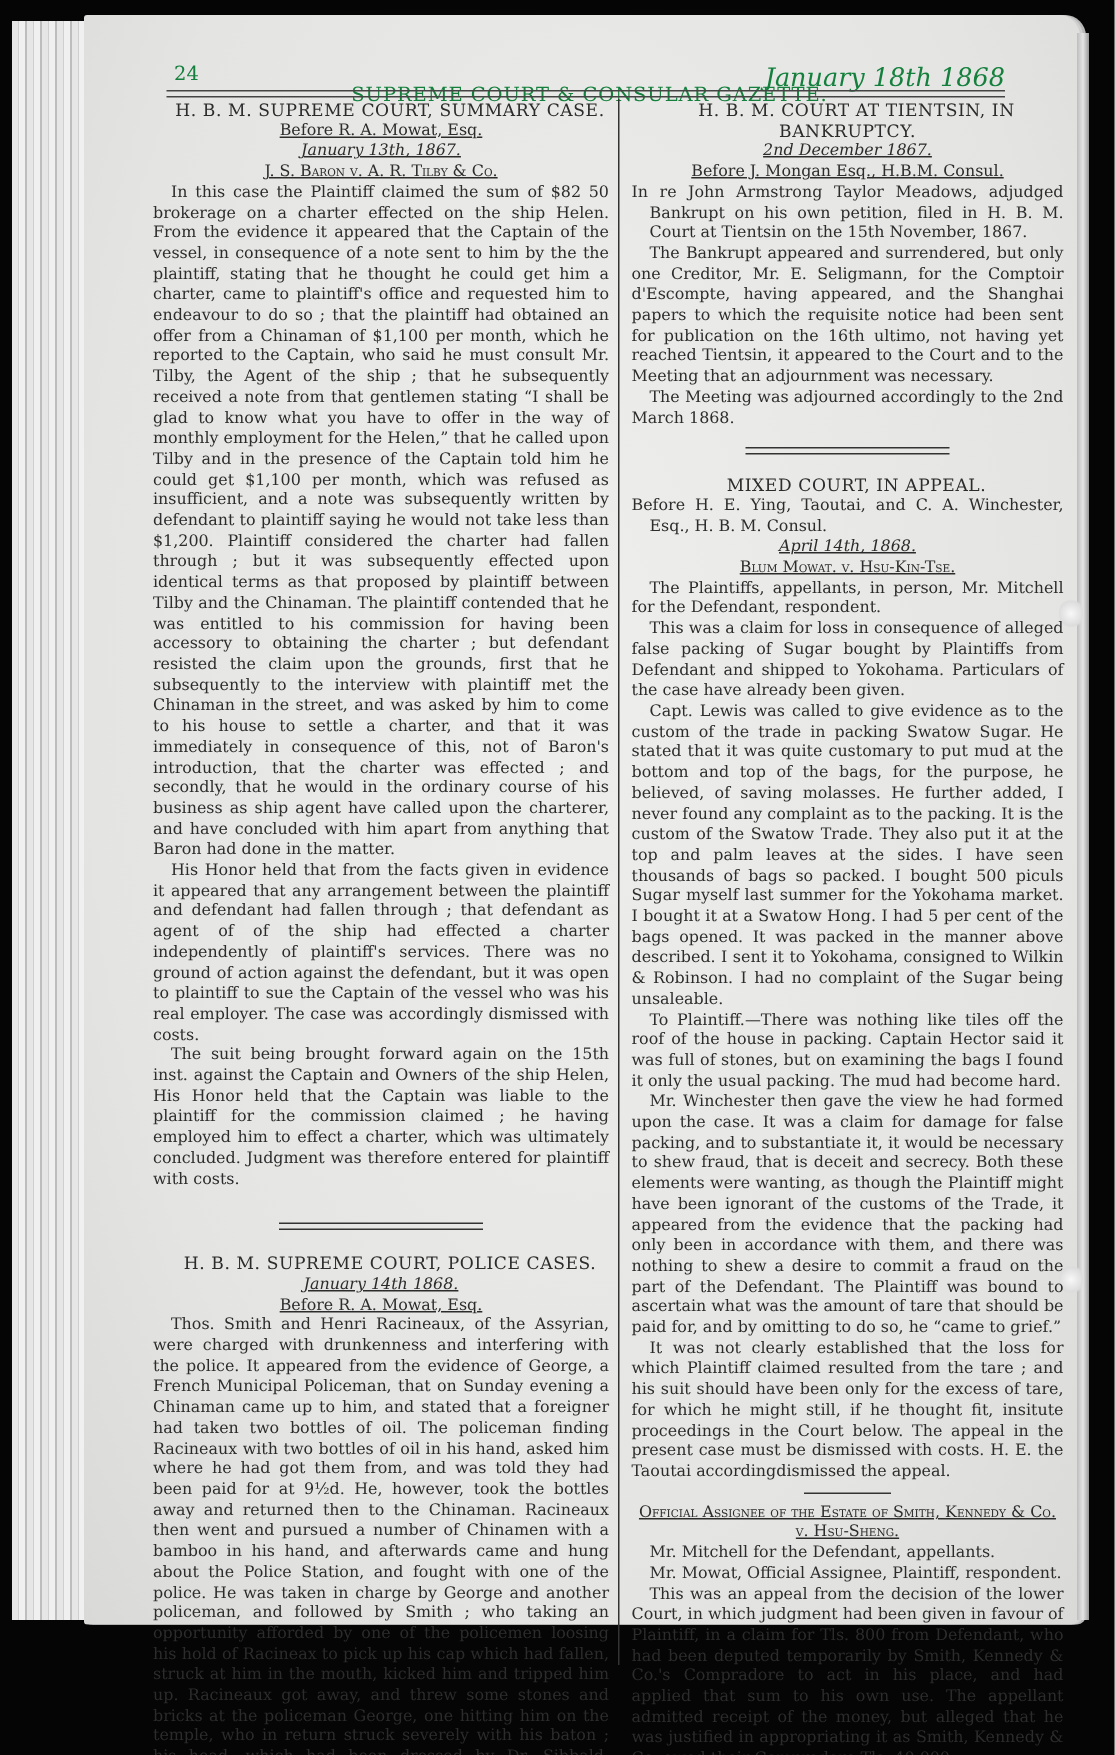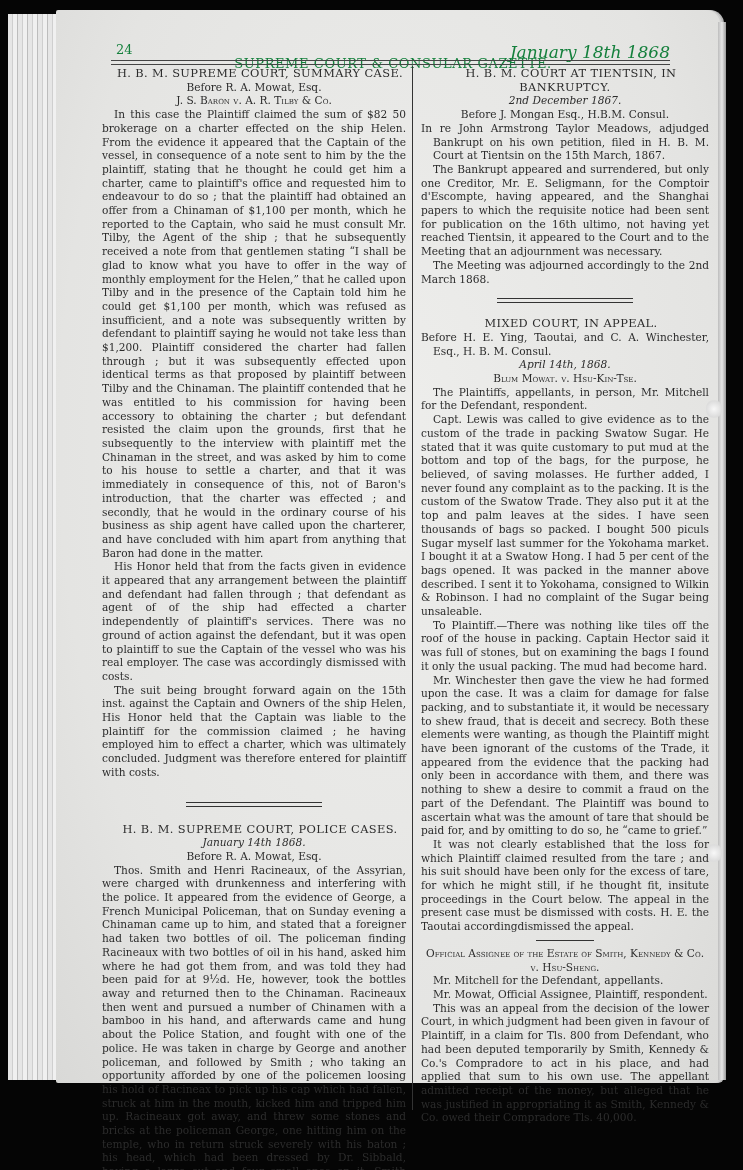--- a/index.html
+++ b/index.html
@@ -38,21 +38,21 @@
     color:#2c2c2c;
   }
   .col.left { left:102px; width:304px; }
   .col.right { left:421px; width:288px; }
   .col-divider {
     position:absolute; left:412px; top:66px; width:1px; height:1044px; background:#333;
   }
   .col p { margin:0; text-indent:12px; }
   .col p.hang { text-indent:-12px; padding-left:12px; }
   .heading { text-align:center; font-size:11.4px; letter-spacing:0.4px; margin:0; text-indent:0; }
-  .center { text-align:center; text-indent:0 !important; margin:0; }
+  .center { text-align:center; text-indent:0 !important; margin:0;text-decoration:underline; }
   .it { font-style:italic; }
   .sc { font-variant:small-caps; }
   .sep-double {
     width:136px; height:3px; margin:12px auto 13px auto;
     border-top:1px solid #333; border-bottom:1px solid #333;
   }
   .sep-single { width:58px; height:0; border-top:1px solid #333; margin:6px auto 6px auto; }
   .blemish {
     position:absolute; width:16px; height:22px; border-radius:50%;
     background:radial-gradient(circle,#f8f8f8 0%,#dcdcdc 60%,transparent 70%);
@@ -73,20 +73,21 @@
   <span class="date">January 18th 1868</span>
 </div>
 <div class="rule-double"></div>
 
 <div class="col-divider"></div>
 
 <div class="col left">
   <section>
     <p class="heading">H. B. M. SUPREME COURT, SUMMARY CASE.</p>
     <p class="center">Before R. A. Mowat, Esq.</p>
+    <p class="center it">January 13th, 1867.</p>
     <p class="center sc">J. S. Baron v. A. R. Tilby &amp; Co.</p>
     <p>In this case the Plaintiff claimed the sum of $82 50 brokerage on a charter effected on the ship Helen. From the evidence it appeared that the Captain of the vessel, in consequence of a note sent to him by the the plaintiff, stating that he thought he could get him a charter, came to plaintiff's office and requested him to endeavour to do so ; that the plaintiff had obtained an offer from a Chinaman of $1,100 per month, which he reported to the Captain, who said he must consult Mr. Tilby, the Agent of the ship ; that he subsequently received a note from that gentlemen stating “I shall be glad to know what you have to offer in the way of monthly employment for the Helen,” that he called upon Tilby and in the presence of the Captain told him he could get $1,100 per month, which was refused as insufficient, and a note was subsequently written by defendant to plaintiff saying he would not take less than $1,200. Plaintiff considered the charter had fallen through ; but it was subsequently effected upon identical terms as that proposed by plaintiff between Tilby and the Chinaman. The plaintiff contended that he was entitled to his commission for having been accessory to obtaining the charter ; but defendant resisted the claim upon the grounds, first that he subsequently to the interview with plaintiff met the Chinaman in the street, and was asked by him to come to his house to settle a charter, and that it was immediately in consequence of this, not of Baron's introduction, that the charter was effected ; and secondly, that he would in the ordinary course of his business as ship agent have called upon the charterer, and have concluded with him apart from anything that Baron had done in the matter.</p>
     <p>His Honor held that from the facts given in evidence it appeared that any arrangement between the plaintiff and defendant had fallen through ; that defendant as agent of of the ship had effected a charter independently of plaintiff's services. There was no ground of action against the defendant, but it was open to plaintiff to sue the Captain of the vessel who was his real employer. The case was accordingly dismissed with costs.</p>
     <p>The suit being brought forward again on the 15th inst. against the Captain and Owners of the ship Helen, His Honor held that the Captain was liable to the plaintiff for the commission claimed ; he having employed him to effect a charter, which was ultimately concluded. Judgment was therefore entered for plaintiff with costs.</p>
   </section>
 
   <div class="sep-double" style="margin-top:22px;margin-bottom:16px;"></div>
 
   <section>
     <p class="heading">H. B. M. SUPREME COURT, POLICE CASES.</p>
@@ -95,33 +96,34 @@
     <p>Thos. Smith and Henri Racineaux, of the Assyrian, were charged with drunkenness and interfering with the police. It appeared from the evidence of George, a French Municipal Policeman, that on Sunday evening a Chinaman came up to him, and stated that a foreigner had taken two bottles of oil. The policeman finding Racineaux with two bottles of oil in his hand, asked him where he had got them from, and was told they had been paid for at 9½d. He, however, took the bottles away and returned then to the Chinaman. Racineaux then went and pursued a number of Chinamen with a bamboo in his hand, and afterwards came and hung about the Police Station, and fought with one of the police. He was taken in charge by George and another policeman, and followed by Smith ; who taking an opportunity afforded by one of the policemen loosing his hold of Racineax to pick up his cap which had fallen, struck at him in the mouth, kicked him and tripped him up. Racineaux got away, and threw some stones and bricks at the policeman George, one hitting him on the temple, who in return struck severely with his baton ; his head, which had been dressed by Dr. Sibbald, having a large cut and four small ones on it. Smith alleged that in taking Racineaux to the Station the policemen treated him so badly that he was induced to interfere and trip one up when both policemen set on him after he had fallen, and beat him severely.</p>
 
   </section>
 </div>
 
 <div class="col right">
   <section>
     <p class="heading">H. B. M. COURT AT TIENTSIN, IN BANKRUPTCY.</p>
     <p class="center it">2nd December 1867.</p>
     <p class="center">Before J. Mongan Esq., H.B.M. Consul.</p>
-    <p class="hang">In re John Armstrong Taylor Meadows, adjudged Bankrupt on his own petition, filed in H. B. M. Court at Tientsin on the 15th March, 1867.</p>
+    <p class="hang">In re John Armstrong Taylor Meadows, adjudged Bankrupt on his own petition, filed in H. B. M. Court at Tientsin on the 15th November, 1867.</p>
     <p>The Bankrupt appeared and surrendered, but only one Creditor, Mr. E. Seligmann, for the Comptoir d'Escompte, having appeared, and the Shanghai papers to which the requisite notice had been sent for publication on the 16th ultimo, not having yet reached Tientsin, it appeared to the Court and to the Meeting that an adjournment was necessary.</p>
     <p>The Meeting was adjourned accordingly to the 2nd March 1868.</p>
   </section>
 
   <div class="sep-double" style="margin-top:12px;margin-bottom:14px;"></div>
 
   <section>
     <p class="heading">MIXED COURT, IN APPEAL.</p>
     <p class="hang">Before H. E. Ying, Taoutai, and C. A. Winchester, Esq., H. B. M. Consul.</p>
     <p class="center it">April 14th, 1868.</p>
     <p class="center sc">Blum Mowat. v. Hsu-Kin-Tse.</p>
     <p>The Plaintiffs, appellants, in person, Mr. Mitchell for the Defendant, respondent.</p>
+    <p>This was a claim for loss in consequence of alleged false packing of Sugar bought by Plaintiffs from Defendant and shipped to Yokohama. Particulars of the case have already been given.</p>
     <p>Capt. Lewis was called to give evidence as to the custom of the trade in packing Swatow Sugar. He stated that it was quite customary to put mud at the bottom and top of the bags, for the purpose, he believed, of saving molasses. He further added, I never found any complaint as to the packing. It is the custom of the Swatow Trade. They also put it at the top and palm leaves at the sides. I have seen thousands of bags so packed. I bought 500 piculs Sugar myself last summer for the Yokohama market. I bought it at a Swatow Hong. I had 5 per cent of the bags opened. It was packed in the manner above described. I sent it to Yokohama, consigned to Wilkin &amp; Robinson. I had no complaint of the Sugar being unsaleable.</p>
     <p>To Plaintiff.—There was nothing like tiles off the roof of the house in packing. Captain Hector said it was full of stones, but on examining the bags I found it only the usual packing. The mud had become hard.</p>
     <p>Mr. Winchester then gave the view he had formed upon the case. It was a claim for damage for false packing, and to substantiate it, it would be necessary to shew fraud, that is deceit and secrecy. Both these elements were wanting, as though the Plaintiff might have been ignorant of the customs of the Trade, it appeared from the evidence that the packing had only been in accordance with them, and there was nothing to shew a desire to commit a fraud on the part of the Defendant. The Plaintiff was bound to ascertain what was the amount of tare that should be paid for, and by omitting to do so, he “came to grief.”</p>
     <p>It was not clearly established that the loss for which Plaintiff claimed resulted from the tare ; and his suit should have been only for the excess of tare, for which he might still, if he thought fit, insitute proceedings in the Court below. The appeal in the present case must be dismissed with costs. H. E. the Taoutai accordingdismissed the appeal.</p>
   </section>
 
   <div class="sep-single"></div>
 
   <section>
     <p class="center sc">Official Assignee of the Estate of Smith, Kennedy &amp; Co. v. Hsu-Sheng.</p>

